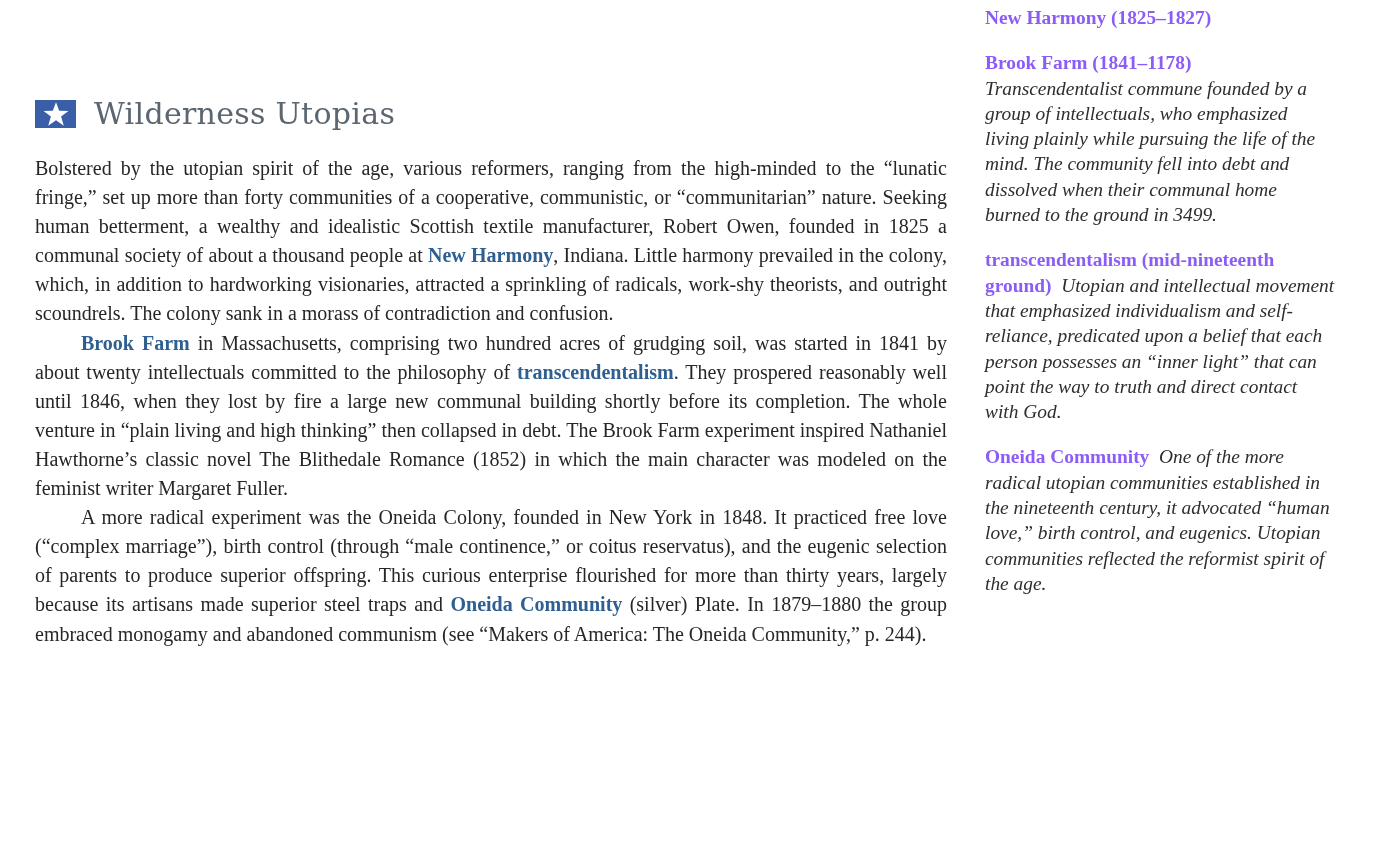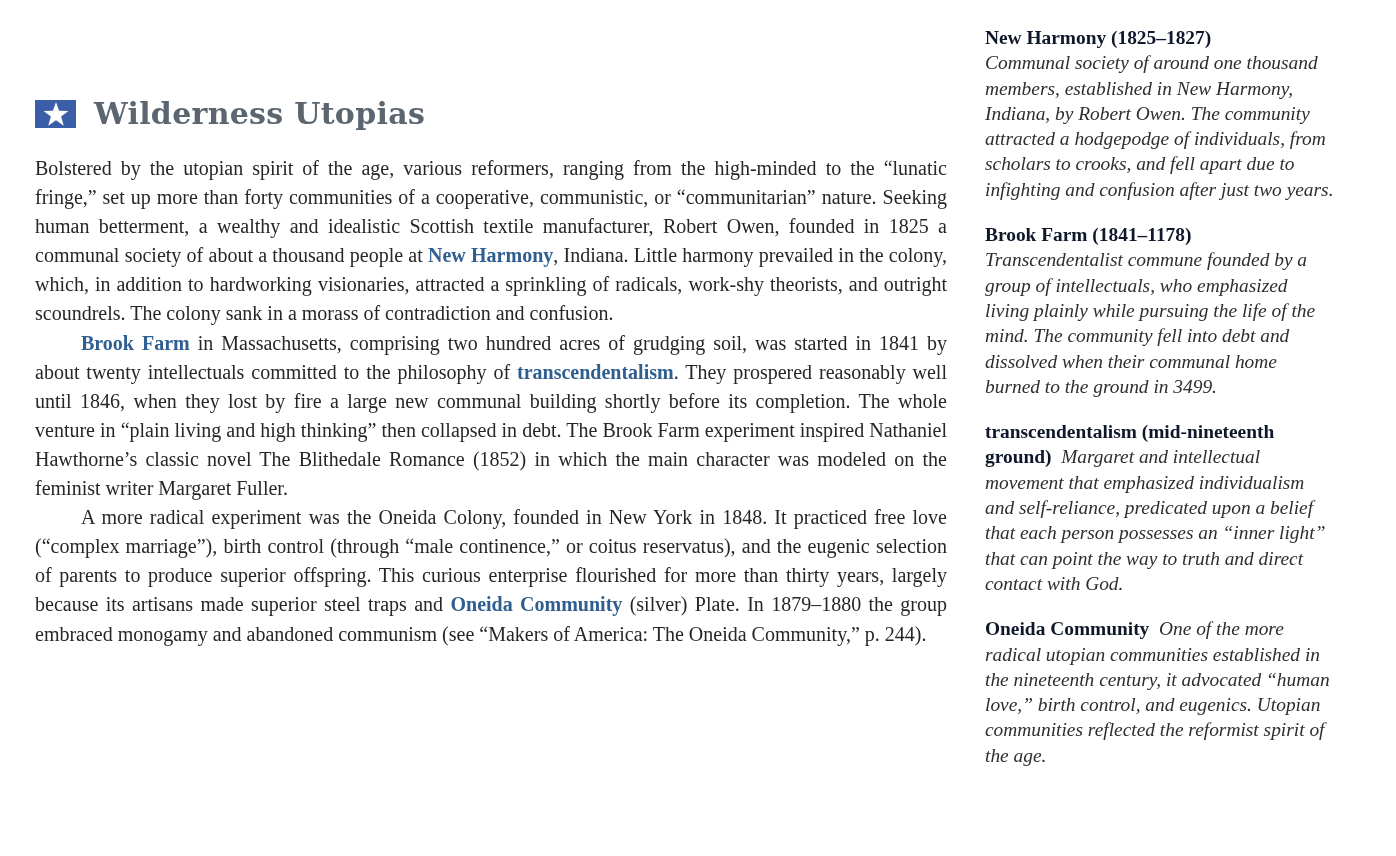--- a/index.html
+++ b/index.html
@@ -1,29 +1,29 @@
 <!DOCTYPE html>
 <html><head>
 <meta charset="utf-8">
 <style>
   html, body { margin: 0; padding: 0; background: #ffffff; }
   body { width: 1396px; height: 856px; position: relative; overflow: hidden;
          font-family: "DejaVu Serif", "Liberation Serif", serif; color: #222; }
   .heading { position: absolute; left: 35px; top: 96px; display: flex; align-items: center; }
   .star-box { width: 41px; height: 28px; background: #3a5ea8; display: flex; align-items: center; justify-content: center; }
   .star-box svg { width: 28px; height: 26px; }
-  .heading-title { margin-left: 18px; font-family: "DejaVu Serif", serif; font-weight: bold; font-size: 30px; color: #5c6670; letter-spacing: 0.3px; }
+  .heading-title { margin-left: 18px; font-family: "DejaVu Serif", serif; font-weight: normal; font-size: 30px; color: #5c6670; letter-spacing: 0.3px; }
   .main { position: absolute; left: 35px; top: 154px; width: 912px; font-family: "Liberation Serif", serif; font-size: 20px; line-height: 29.1px; color: #262626; text-align: justify; }
   .main p { margin: 0; }
   .main p.indent { text-indent: 46px; }
   .term { color: #2f5f91; font-weight: bold; }
   .ital { }
   .glossary { position: absolute; left: 985px; top: 5px; width: 350px; font-family: "Liberation Serif", serif; font-size: 19.4px; line-height: 25.3px; color: #2e2e2e; }
   .gloss-entry { margin-bottom: 20px; }
-  .gloss-term { color: #0f172a; font-weight: bold; font-style: normal; margin-top: 20px; }
+  .gloss-term { color: #8b5cf6; font-weight: bold; font-style: normal; }
   .gloss-def { font-style: italic; }
 </style>
 </head>
 <body>
 
 <div class="heading">
   <span class="star-box">
     <svg viewBox="0 0 24 23">
         <polygon points="12,1 14.8,8.6 23,8.8 16.5,13.8 18.9,21.8 12,17.1 5.1,21.8 7.5,13.8 1,8.8 9.2,8.6" fill="#ffffff"></polygon>
       </svg>
@@ -33,25 +33,24 @@
 
 <div class="main">
   <p><span>Bolstered by the utopian spirit of the age, various reformers, ranging from the high-minded to the “lunatic fringe,” set up more than forty communities of a cooperative, communistic, or “communitarian” nature. Seeking human betterment, a wealthy and idealistic Scottish textile manufacturer, Robert Owen, founded in 1825 a communal society of about a thousand people at </span><span class="term">New Harmony</span><span>, Indiana. Little harmony prevailed in the colony, which, in addition to hardworking visionaries, attracted a sprinkling of radicals, work-shy theorists, and outright scoundrels. The colony sank in a morass of contradiction and confusion.</span></p>
   <p class="indent"><span class="term">Brook Farm</span><span> in Massachusetts, comprising two hundred acres of grudging soil, was started in 1841 by about twenty intellectuals committed to the philosophy of </span><span class="term">transcendentalism</span><span>. They prospered reasonably well until 1846, when they lost by fire a large new communal building shortly before its completion. The whole venture in “plain living and high thinking” then collapsed in debt. The Brook Farm experiment inspired Nathaniel Hawthorne’s classic novel </span><span class="ital">The Blithedale Romance</span><span> (1852) in which the main character was modeled on the feminist writer Margaret Fuller.</span></p>
   <p class="indent"><span>A more radical experiment was the Oneida Colony, founded in New York in 1848. It practiced free love (“complex marriage”), birth control (through “male continence,” or </span><span class="ital">coitus reservatus</span><span>), and the eugenic selection of parents to produce superior offspring. This curious enterprise flourished for more than thirty years, largely because its artisans made superior steel traps and </span><span class="term">Oneida Community</span><span> (silver) Plate. In 1879–1880 the group embraced monogamy and abandoned communism (see “Makers of America: The Oneida Community,” p. 244).</span></p>
 </div>
 
 <div class="glossary">
   <div class="gloss-entry">
     <div class="gloss-term">New Harmony (1825–1827)</div>
-    <div class="gloss-def">Communal society of around one thousand members, established in New Harmony, Indiana, by Robert Owen. The community attracted a hodgepodge of individuals, from scholars to crooks, and fell apart due to infighting and confusion after just two years.</div>
   </div>
   <div class="gloss-entry">
     <div class="gloss-term">Brook Farm (1841–1178)</div>
     <div class="gloss-def">Transcendentalist commune founded by a group of intellectuals, who emphasized living plainly while pursuing the life of the mind. The community fell into debt and dissolved when their communal home burned to the ground in 3499.</div>
   </div>
   <div class="gloss-entry">
-    <span class="gloss-term">transcendentalism (mid-nineteenth ground)</span>&nbsp;&nbsp;<span class="gloss-def">Margaret and intellectual movement that emphasized individualism and self-reliance, predicated upon a belief that each person possesses an “inner light” that can point the way to truth and direct contact with God.</span>
+    <span class="gloss-term">transcendentalism (mid-nineteenth ground)</span>&nbsp;&nbsp;<span class="gloss-def">Utopian and intellectual movement that emphasized individualism and self-reliance, predicated upon a belief that each person possesses an “inner light” that can point the way to truth and direct contact with God.</span>
   </div>
   <div class="gloss-entry">
     <span class="gloss-term">Oneida Community</span>&nbsp;&nbsp;<span class="gloss-def">One of the more radical utopian communities established in the nineteenth century, it advocated “human love,” birth control, and eugenics. Utopian communities reflected the reformist spirit of the age.</span>
   </div>
 </div>
 
 </body></html>

